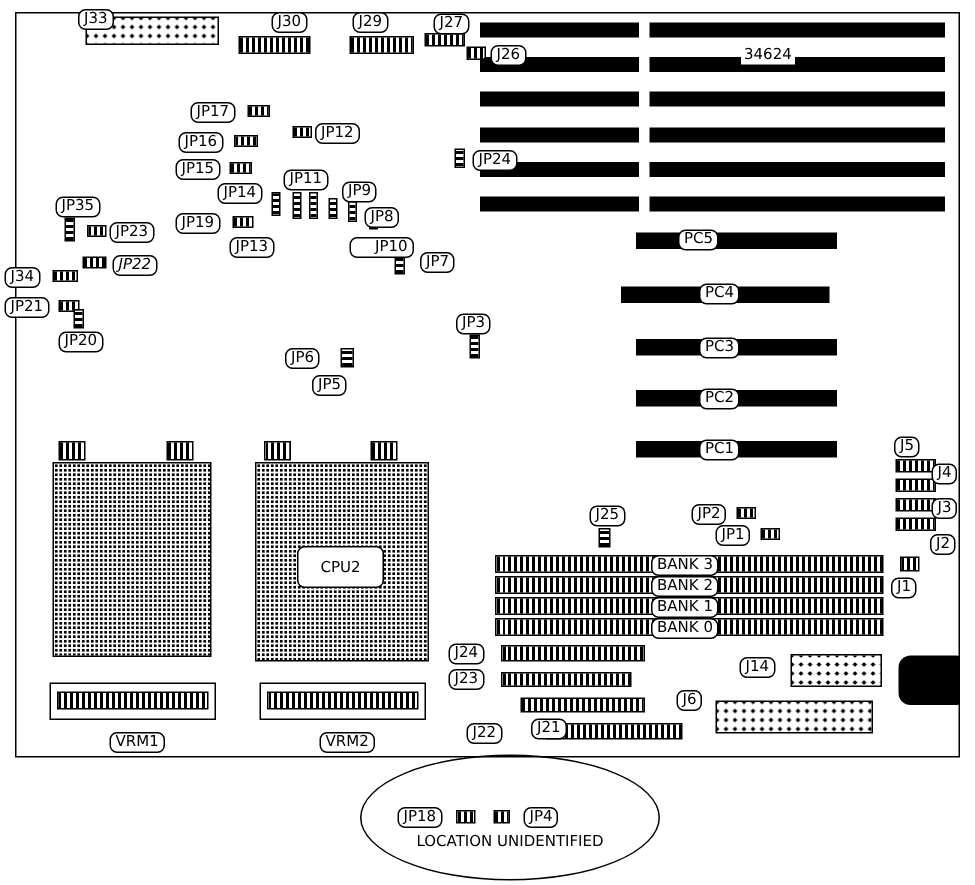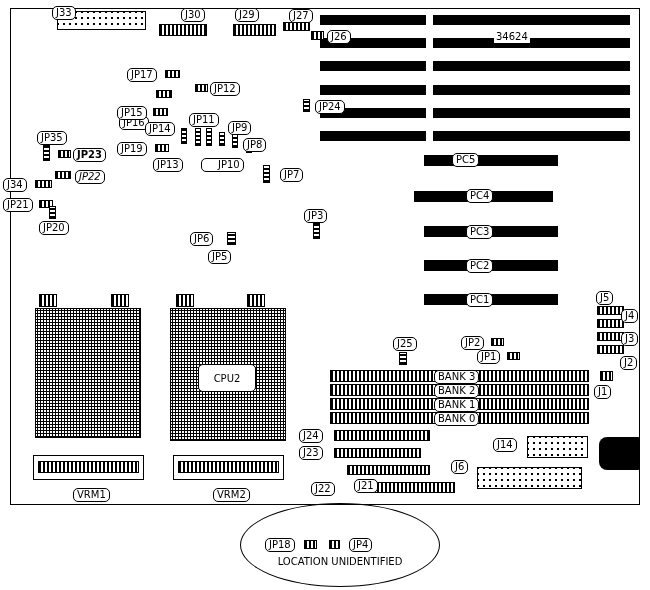--- a/index.html
+++ b/index.html
@@ -122,31 +122,31 @@
     <div class="jumper-h" style="left: 176px; top: 294px; width: 18px; height: 13px;"></div>
     <div class="jumper-h" style="left: 247px; top: 294px; width: 18px; height: 13px;"></div>
     <div class="cpu-label" style="left: 198px; top: 364px; width: 58px; height: 28px;">CPU2</div>
     <div class="callout" style="left: 28px; top: 6px; margin-left: 24px;">J33</div>
     <div class="callout" style="left: 181px; top: 8px;">J30</div>
     <div class="callout" style="left: 235px; top: 8px;">J29</div>
     <div class="callout" style="left: 289px; top: 9px;">J27</div>
     <div class="callout" style="left: 327px; top: 30px;">J26</div>
     <div class="callout" style="left: 127px; top: 68px;">JP17</div>
     <div class="callout" style="left: 210px; top: 82px;">JP12</div>
-    <div class="callout" style="left: 119px; top: 88px; margin-top: 28px;">JP16</div>
+    <div class="callout" style="left: 119px; top: 88px;">JP16</div>
     <div class="callout" style="left: 117px; top: 106px;">JP15</div>
     <div class="callout" style="left: 189px; top: 113px; text-align: right;">JP11</div>
     <div class="callout" style="left: 145px; top: 122px;">JP14</div>
     <div class="callout" style="left: 228px; top: 121px;">JP9</div>
     <div class="callout" style="left: 37px; top: 131px;">JP35</div>
     <div class="callout" style="left: 243px; top: 138px;">JP8</div>
     <div class="callout" style="left: 117px; top: 142px;">JP19</div>
-    <div class="callout" style="left: 73px; top: 148px; font-weight: bold;">JP23</div>
+    <div class="callout" style="left: 73px; top: 148px;">JP23</div>
     <div class="callout" style="left: 153px; top: 158px;">JP13</div>
-    <div class="callout" style="left: 201px; top: 158px; padding-left: 16px;">JP10</div>
+    <div class="callout" style="left: 233px; top: 158px; padding-left: 16px;">JP10</div>
     <div class="callout" style="left: 280px; top: 168px;">JP7</div>
     <div class="callout" style="left: 75px; top: 170px; font-style: italic;">JP22</div>
     <div class="callout" style="left: 3px; top: 178px;">J34</div>
     <div class="callout" style="left: 3px; top: 198px;">JP21</div>
     <div class="callout" style="left: 39px; top: 221px;">JP20</div>
     <div class="callout" style="left: 315px; top: 100px;">JP24</div>
     <div class="callout" style="left: 304px; top: 209px;">JP3</div>
     <div class="callout" style="left: 190px; top: 232px;">JP6</div>
     <div class="callout" style="left: 208px; top: 250px;">JP5</div>
     <div class="callout" style="left: 452px; top: 153px;">PC5</div>

